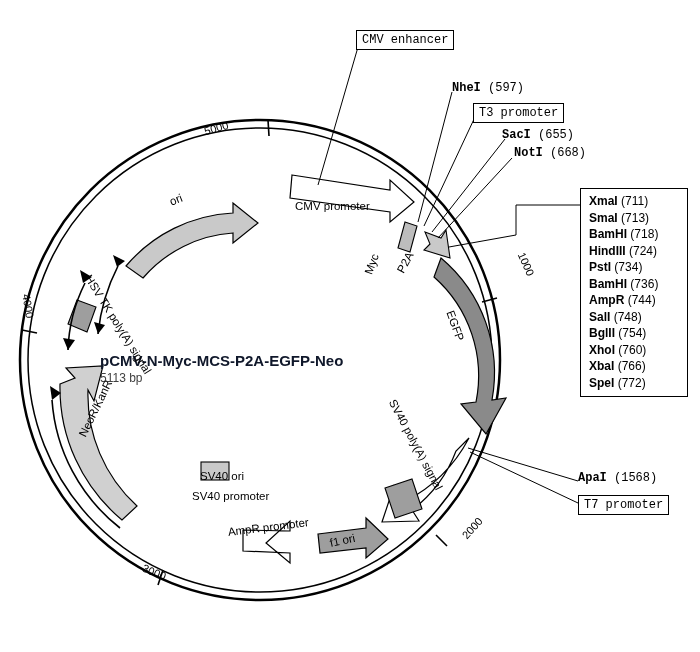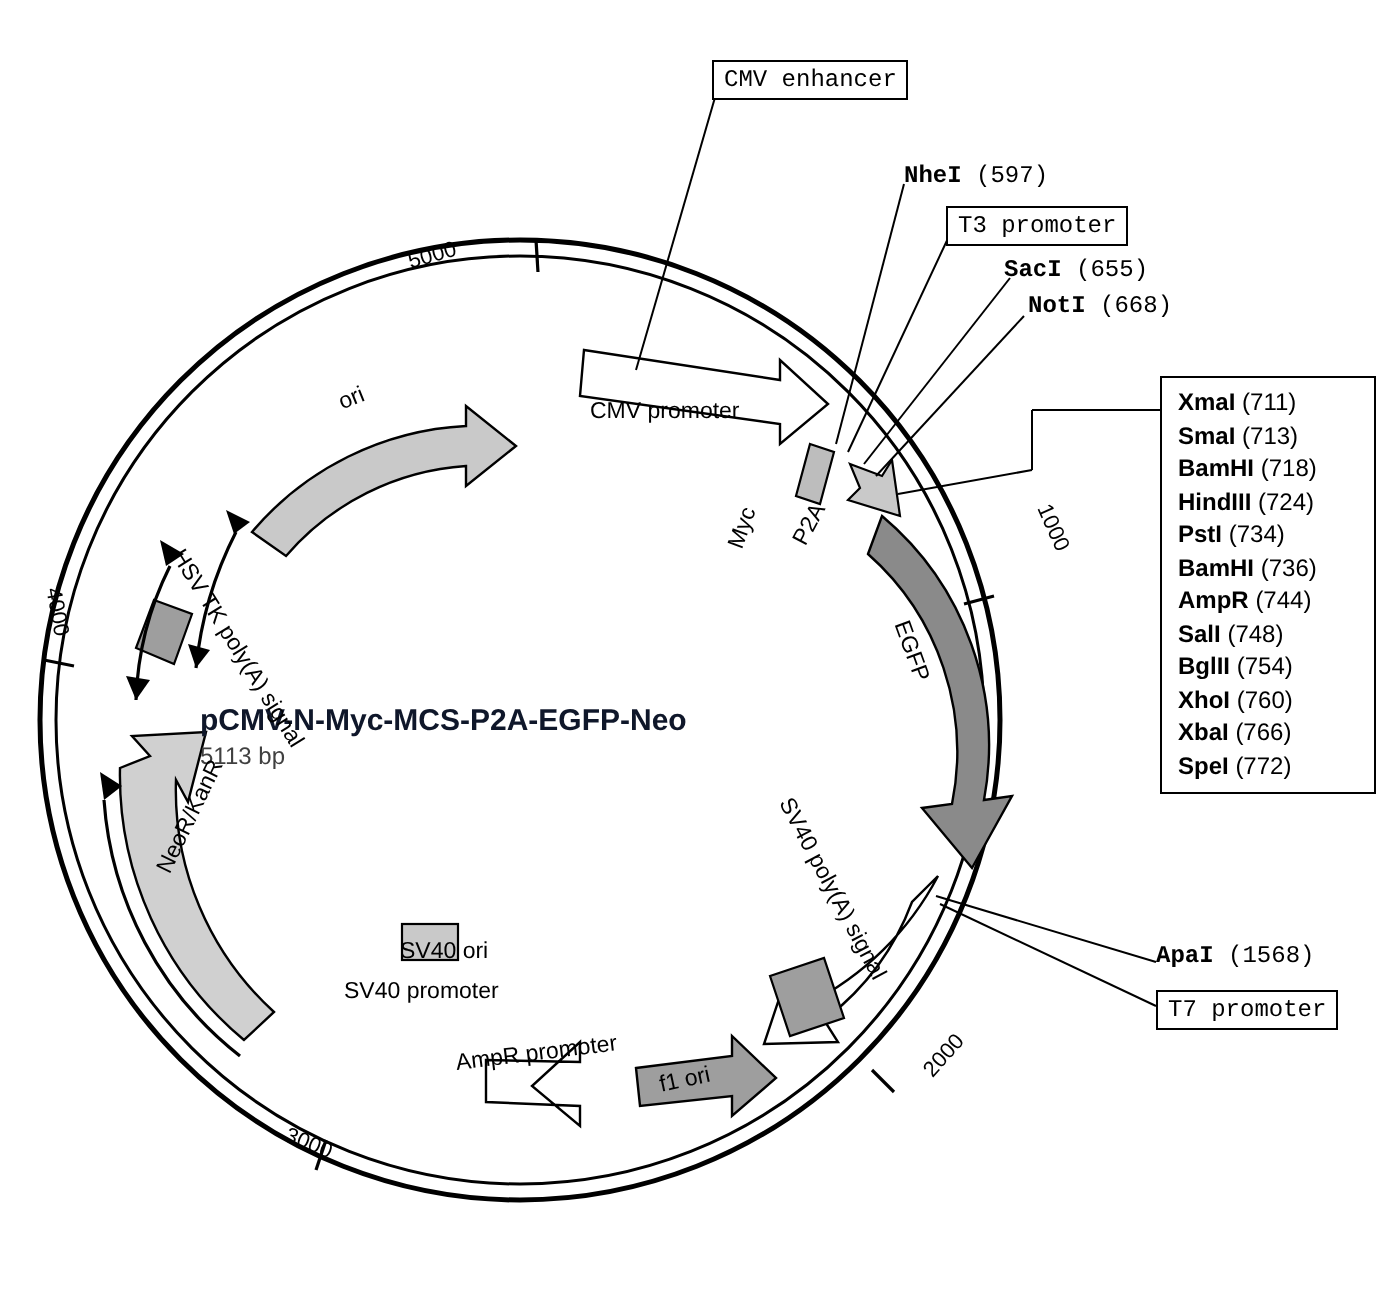--- a/index.html
+++ b/index.html
@@ -270,21 +270,21 @@
 
 <div class="feat-label" style="left:170px; top:196px; transform:rotate(-22deg);">ori</div>
 <div class="feat-label" style="left:295px; top:200px;">CMV promoter</div>
 <div class="feat-label" style="left:368px; top:268px; transform:rotate(-70deg);">Myc</div>
 <div class="feat-label" style="left:400px; top:266px; transform:rotate(-62deg);">P2A</div>
 <div class="feat-label" style="left:450px; top:305px; transform:rotate(70deg);">EGFP</div>
 <div class="feat-label" style="left:392px; top:394px; transform:rotate(62deg);">SV40 poly(A) signal</div>
 <div class="feat-label" style="left:88px; top:270px; transform:rotate(58deg);">HSV TK poly(A) signal</div>
 <div class="feat-label" style="left:82px; top:430px; transform:rotate(-64deg);">NeoR/KanR</div>
 <div class="feat-label" style="left:200px; top:448px;margin-top:22px;">SV40 ori</div>
-<div class="feat-label" style="left:172px; top:490px;text-align:right;">SV40 promoter</div>
+<div class="feat-label" style="left:192px; top:490px;text-align:right;">SV40 promoter</div>
 <div class="feat-label" style="left:228px; top:526px; transform:rotate(-7deg);">AmpR promoter</div>
 <div class="feat-label" style="left:330px; top:537px; transform:rotate(-12deg);">f1 ori</div>
 
 <div class="tick-label" style="left:514px; top:258px; transform:rotate(66deg);">1000</div>
 <div class="tick-label" style="left:460px; top:522px; transform:rotate(-48deg);">2000</div>
 <div class="tick-label" style="left:142px; top:566px; transform:rotate(22deg);">3000</div>
 <div class="tick-label" style="left:16px; top:300px; transform:rotate(80deg);">4000</div>
 <div class="tick-label" style="left:204px; top:122px; transform:rotate(-16deg);">5000</div>
 
 </body></html>

